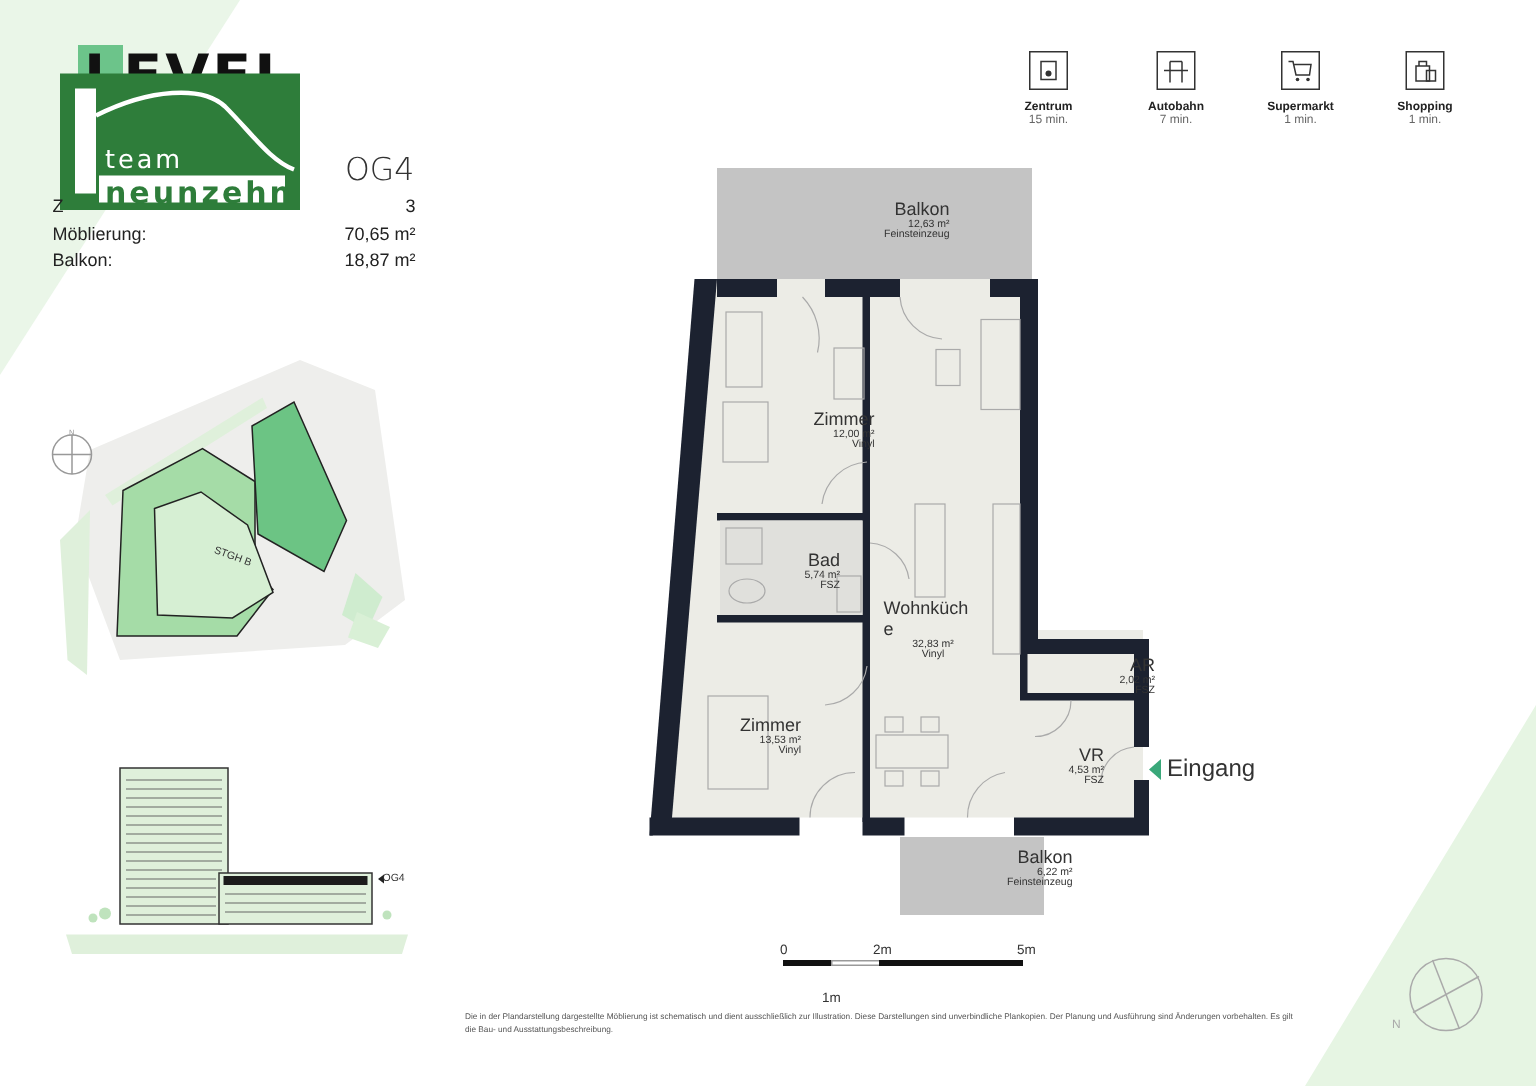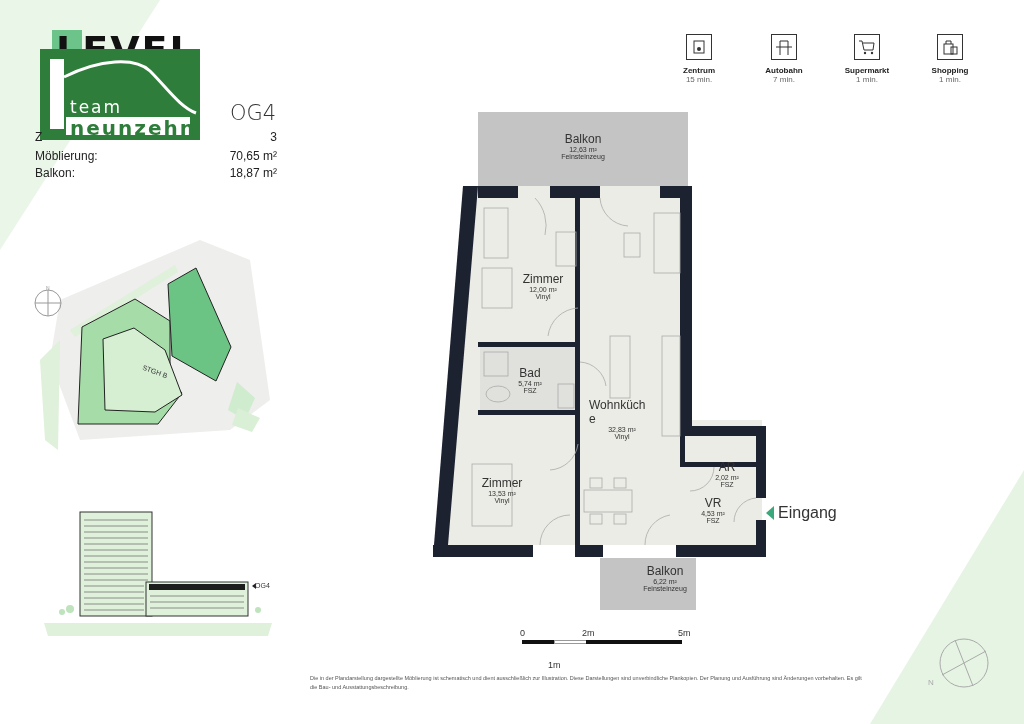--- a/index.html
+++ b/index.html
@@ -46,21 +46,21 @@
 
     
     .amenity { position: absolute; top: 34px; width: 70px; text-align: center; }
     .amenity .icon-box {
       width: 24px; height: 24px; border: 1.5px solid #333; margin: 0 auto 6px auto; position: relative;
     }
     .amenity .name { font-size: 8px; font-weight: bold; color: #222; }
     .amenity .time { font-size: 8px; color: #666; }
 
     
-    .room-label { position: absolute; text-align: center; color: #333; }
+    .room-label { position: absolute; text-align: right; color: #333; }
     .room-label .n { font-size: 12px; }
     .room-label .a { font-size: 7px; }
     .room-label .m { font-size: 7px; }
 
     .eingang { position: absolute; left: 766px; top: 504px; font-size: 16px; color: #333; display: flex; align-items: center; gap: 4px; }
     .eingang .arrow { width: 0; height: 0; border-top: 7px solid transparent; border-bottom: 7px solid transparent; border-right: 8px solid #3aa87a; }
 
     .scale { position: absolute; left: 520px; top: 628px; width: 170px; height: 20px; }
     .scale .tick { position: absolute; top: 0; font-size: 9px; color: #333; }
     .scale .bar { position: absolute; top: 12px; height: 4px; }
@@ -279,21 +279,21 @@
 <div class="room-label" style="left:500px; top:366px; width:60px;">
   <div class="n">Bad</div>
     <div class="a">5,74 m²</div>
     <div class="m">FSZ</div>
 </div>
 <div class="room-label" style="left:589px; top:398px; width:66px; text-align:left;">
   <div class="n" style="width:64px; word-break:break-all;">Wohnküch e</div>
   <div class="a" style="text-align:center;">32,83 m²</div>
     <div class="m" style="text-align:center;">Vinyl</div>
 </div>
-<div class="room-label" style="left:704px; top:436px; width:46px;margin-top:24px;">
+<div class="room-label" style="left:724px; top:436px; width:46px;">
   <div class="n">AR</div>
     <div class="a">2,02 m²</div>
     <div class="m">FSZ</div>
 </div>
 <div class="room-label" style="left:470px; top:476px; width:64px;">
   <div class="n">Zimmer</div>
     <div class="a">13,53 m²</div>
     <div class="m">Vinyl</div>
 </div>
 <div class="room-label" style="left:690px; top:496px; width:46px;">

